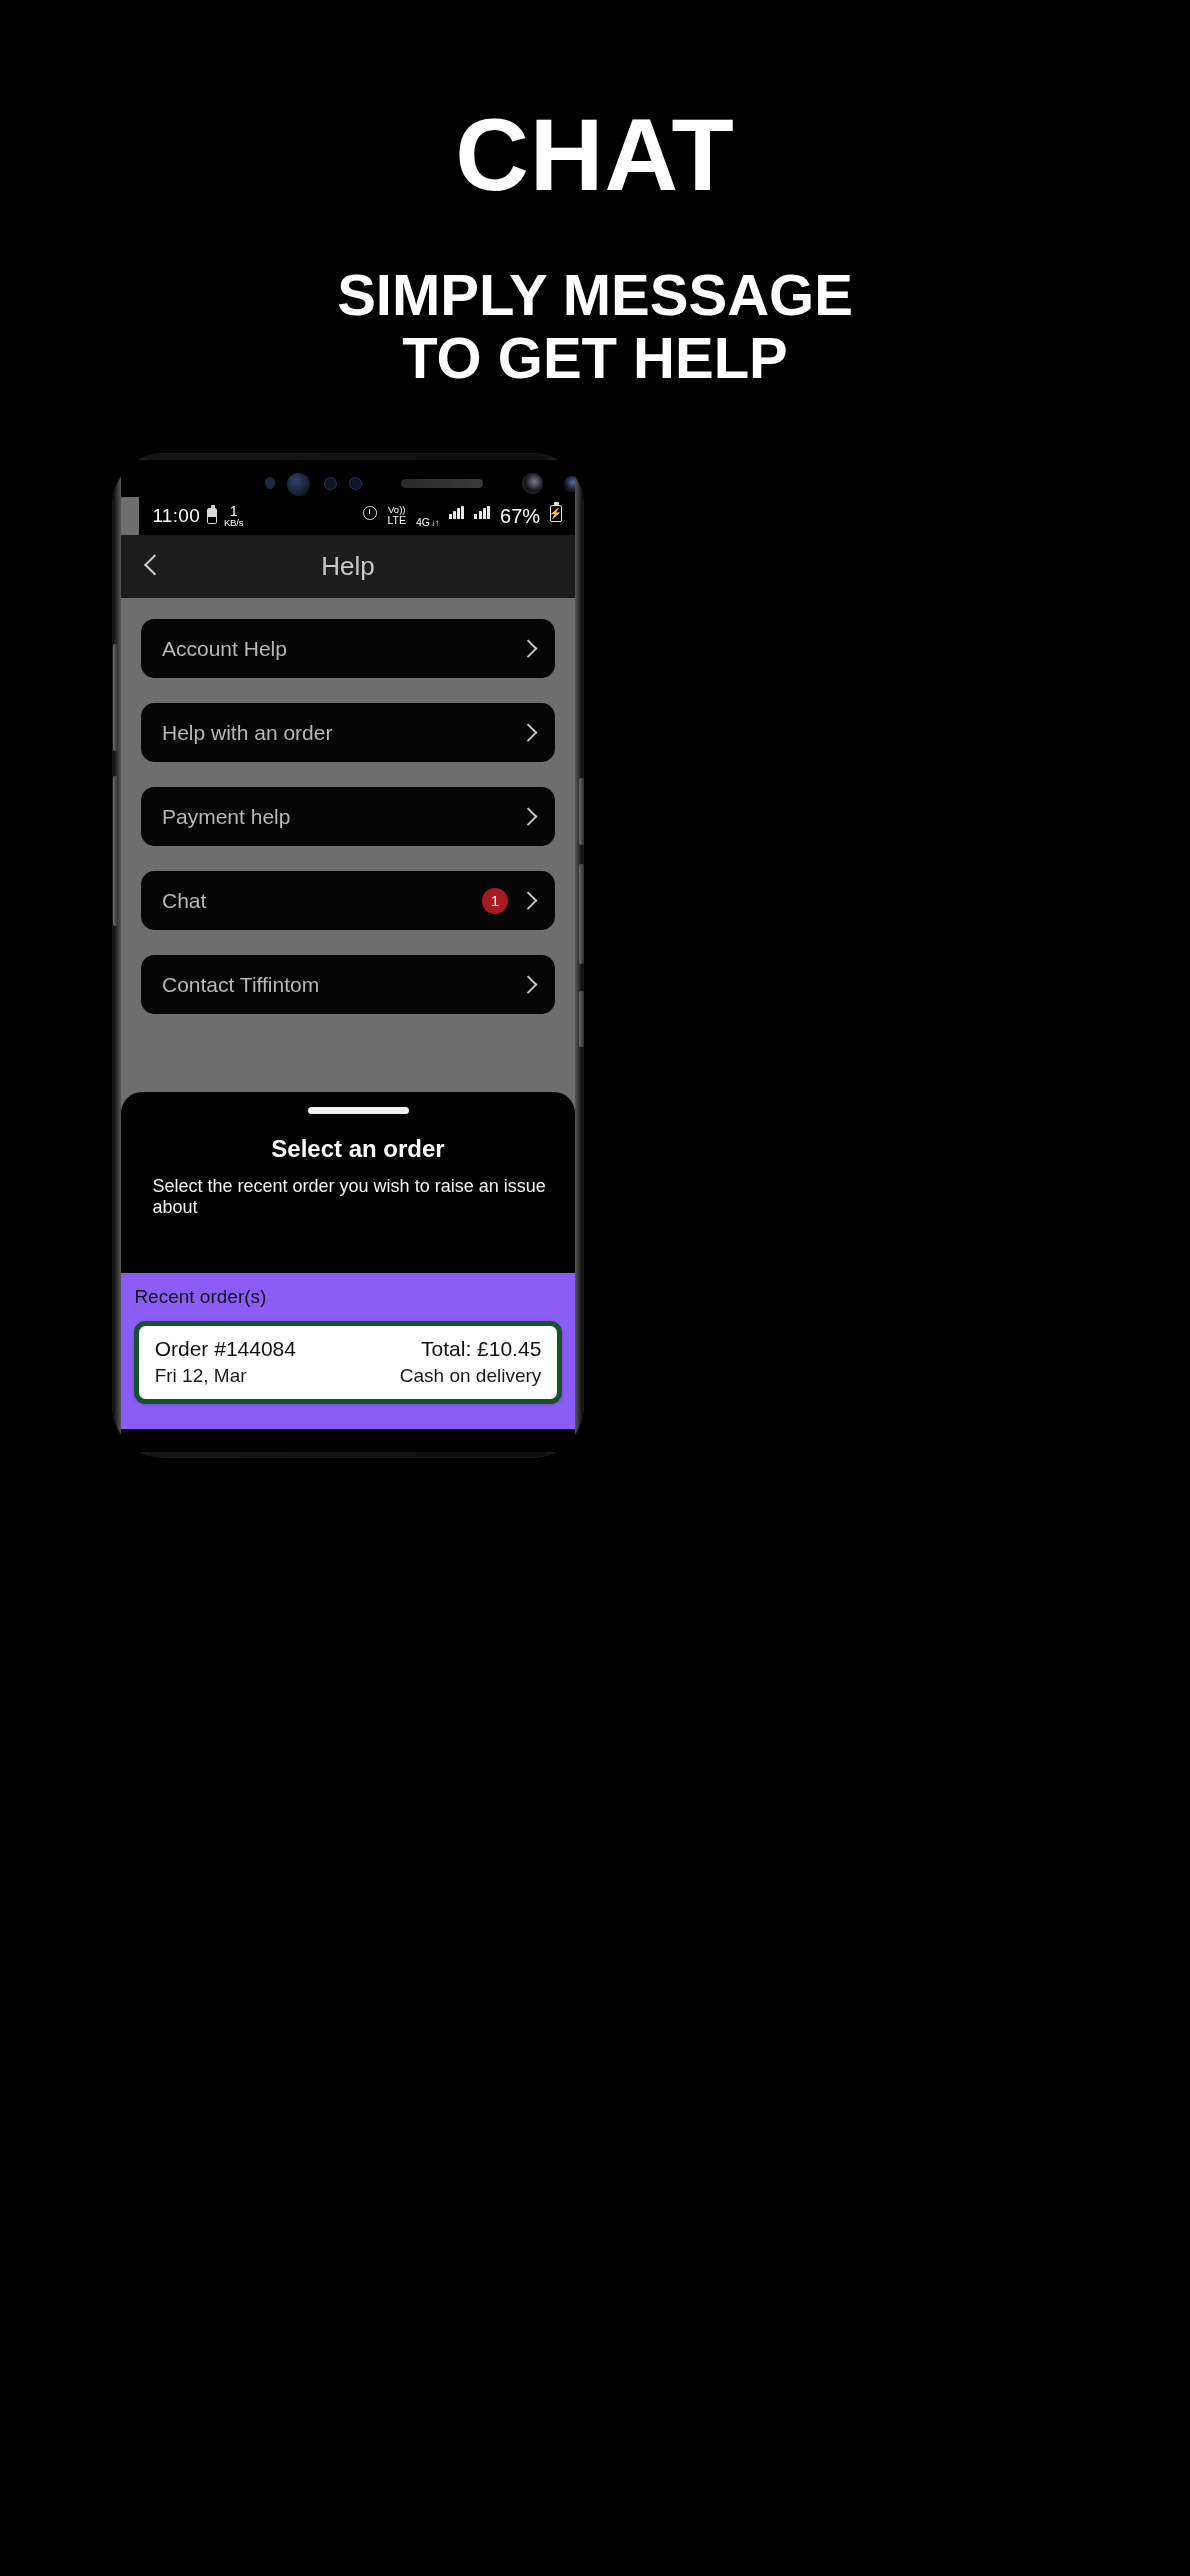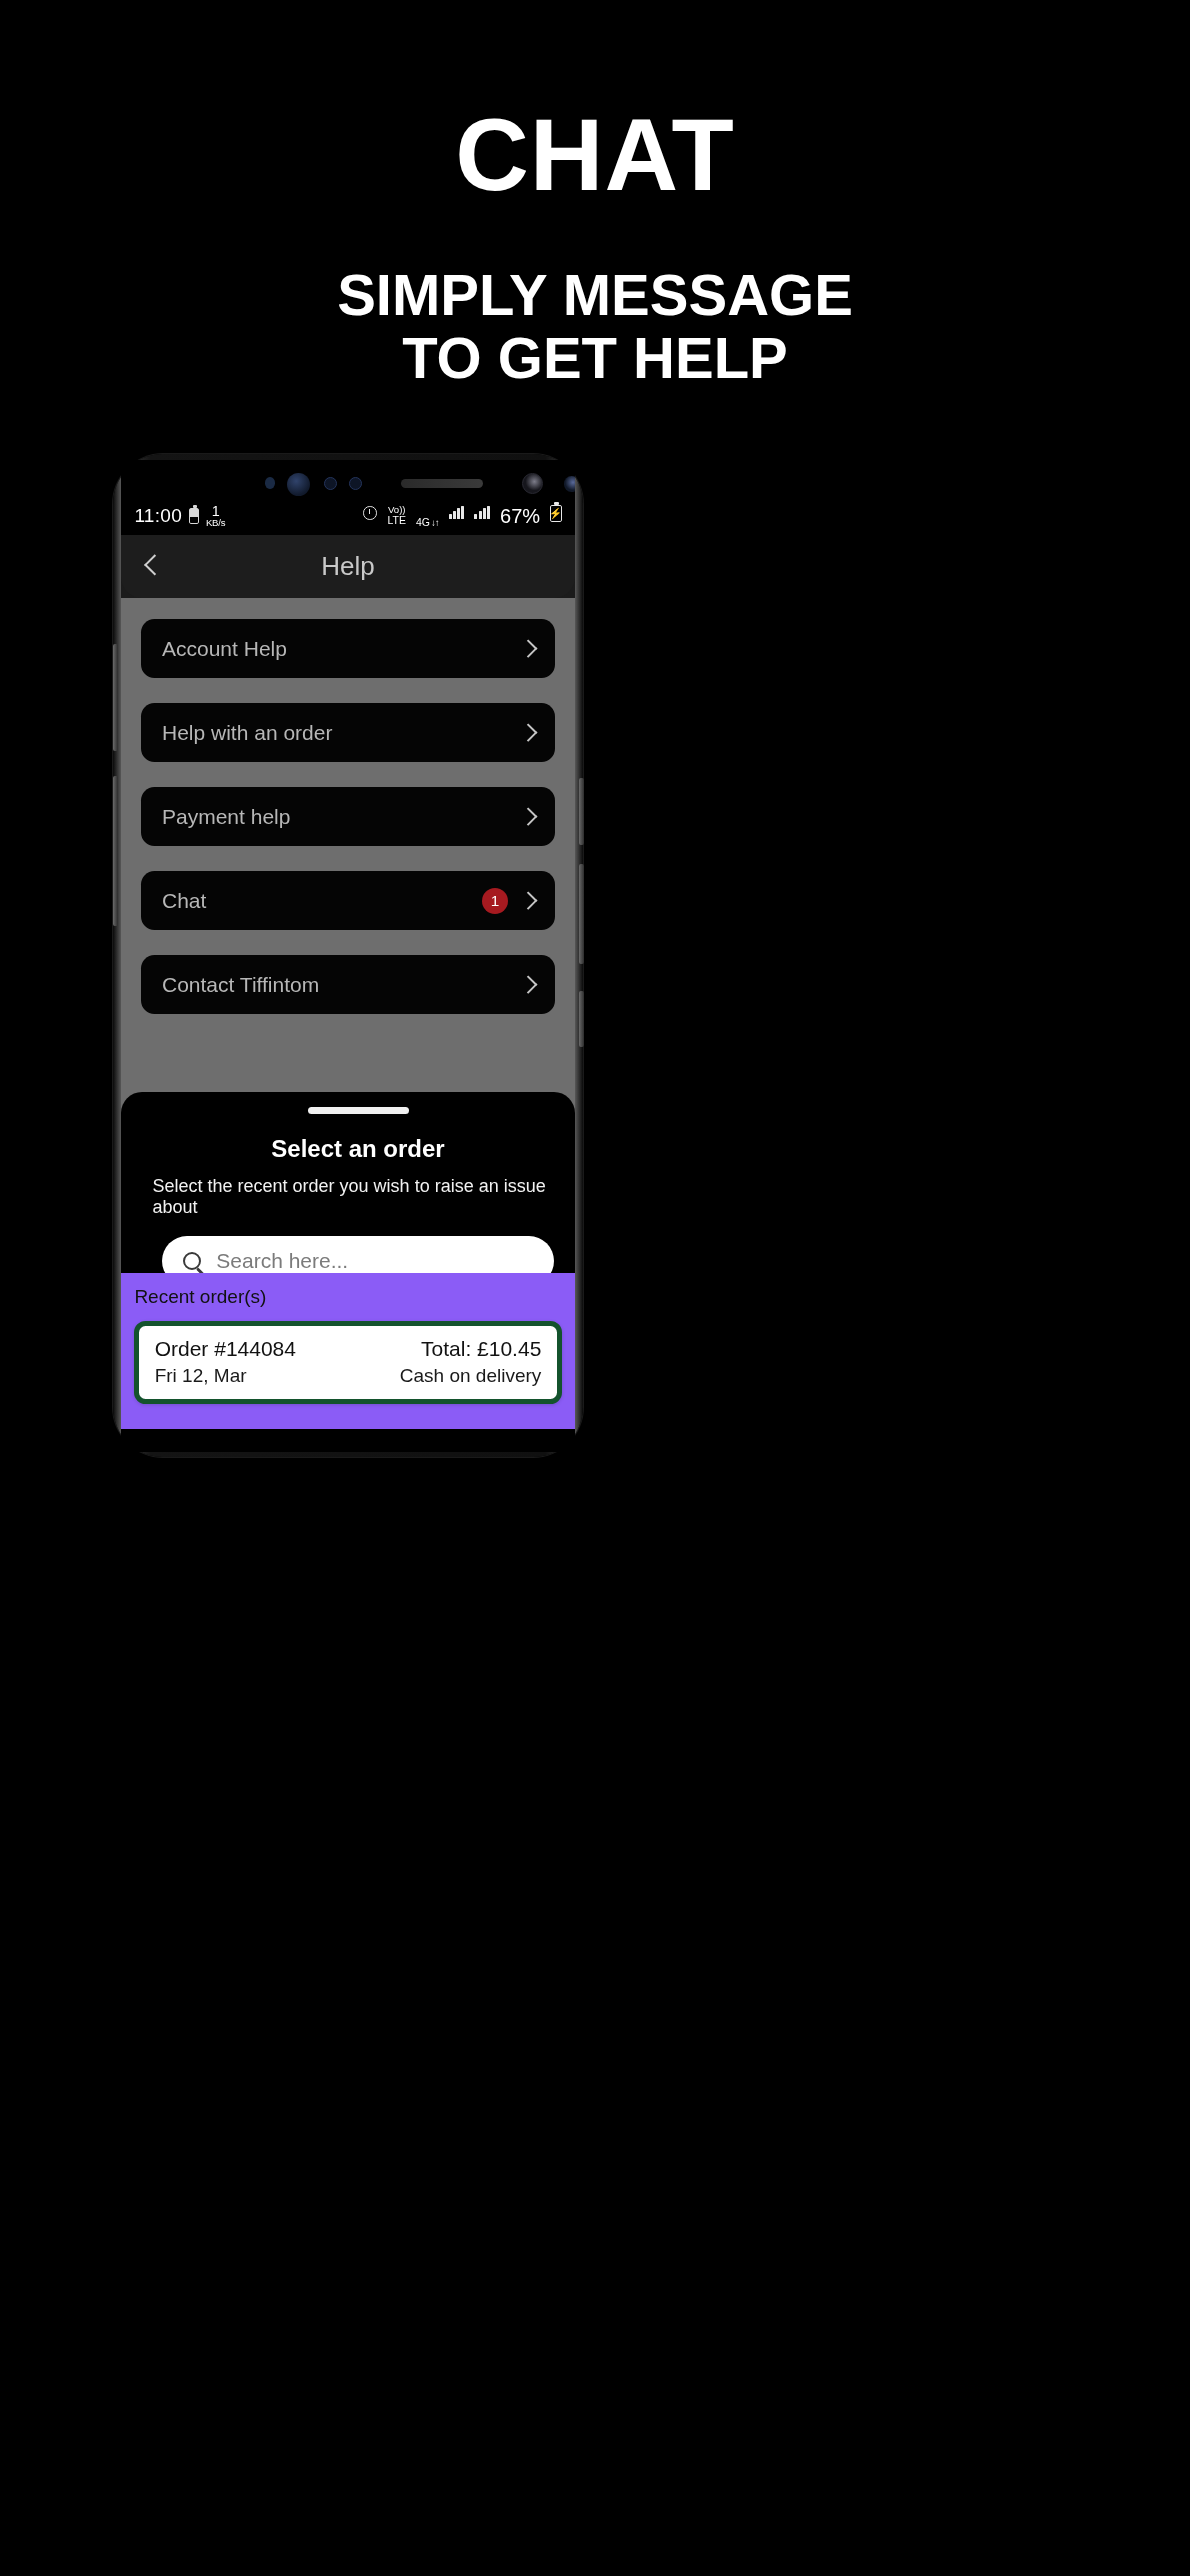--- a/index.html
+++ b/index.html
@@ -78,20 +78,21 @@
     position:absolute; left:121px; top:497px;
     width:454px; height:932px;
     background:#6e6e6e; overflow:hidden;
   }
 
   
   .statusbar{
     position:relative; height:38px; background:#000; color:#fff;
     display:flex; align-items:center; padding:0 13.4px;
     font-size:18px;
+    margin-left:18px;
   }
   .sb-left{ display:flex; align-items:center; gap:6.7px; }
   .sb-time{ font-size:19px; letter-spacing:0.3px; }
   .sb-batticon{
     width:10.5px; height:16.3px; border:1.5px solid #d8d8d8; border-radius:1.9px;
     position:relative; background:linear-gradient(#d8d8d8 60%, transparent 60%);
   }
   .sb-batticon:before{
     content:""; position:absolute; left:2.9px; top:-3.4px; width:4.8px; height:2.4px;
     background:#d8d8d8; border-radius:1px;
@@ -341,24 +342,20 @@
         </span>
       </div>
 
     </div>
 
     <div class="sheet">
       <div class="handle"></div>
       <div class="sheet-title">Select an order</div>
       <div class="sheet-sub">Select the recent order you wish to raise an issue about</div>
 
-      <div class="searchbar">
-        <span class="mag"></span>
-        <span class="search-ph">Search here...</span>
-      </div>
 
       <div class="whitearea">
         <div class="recent-lbl">Recent order(s)</div>
 
         <div class="order-card">
           <div class="oc-l">
             <span class="oc-strong">Order #144084</span>
             <span class="oc-sub">Fri 12, Mar</span>
           </div>
           <div class="oc-r">

